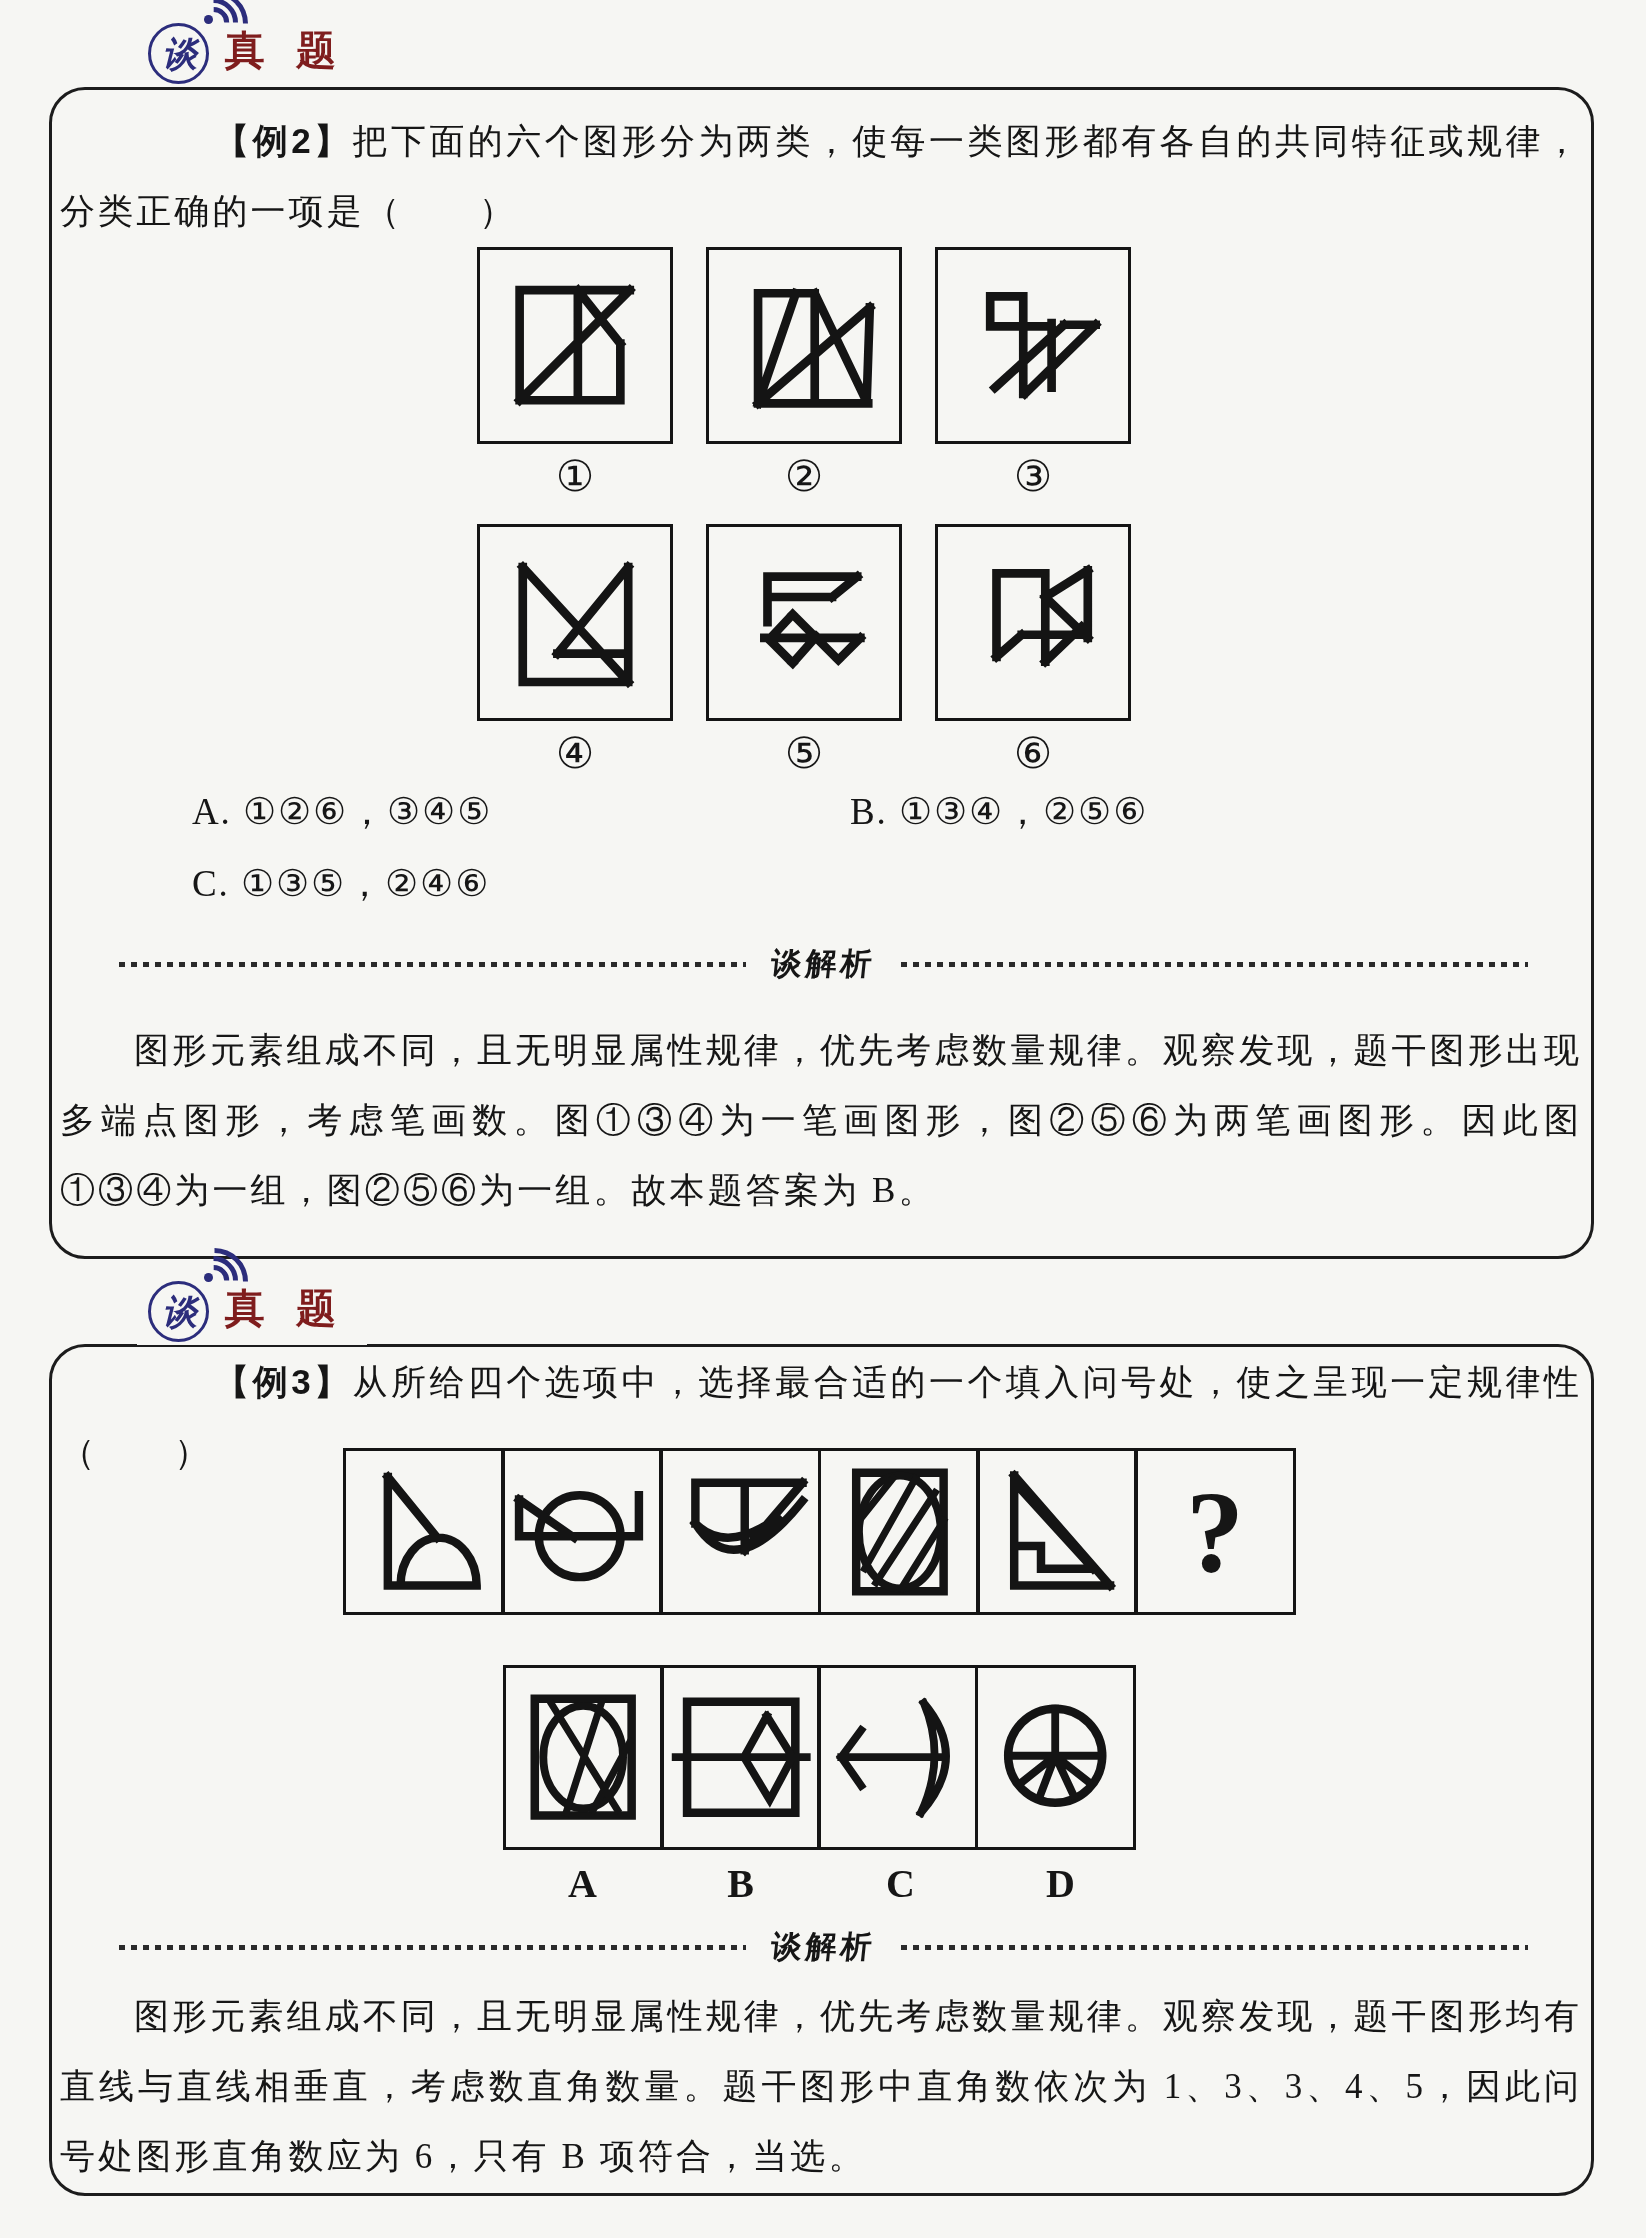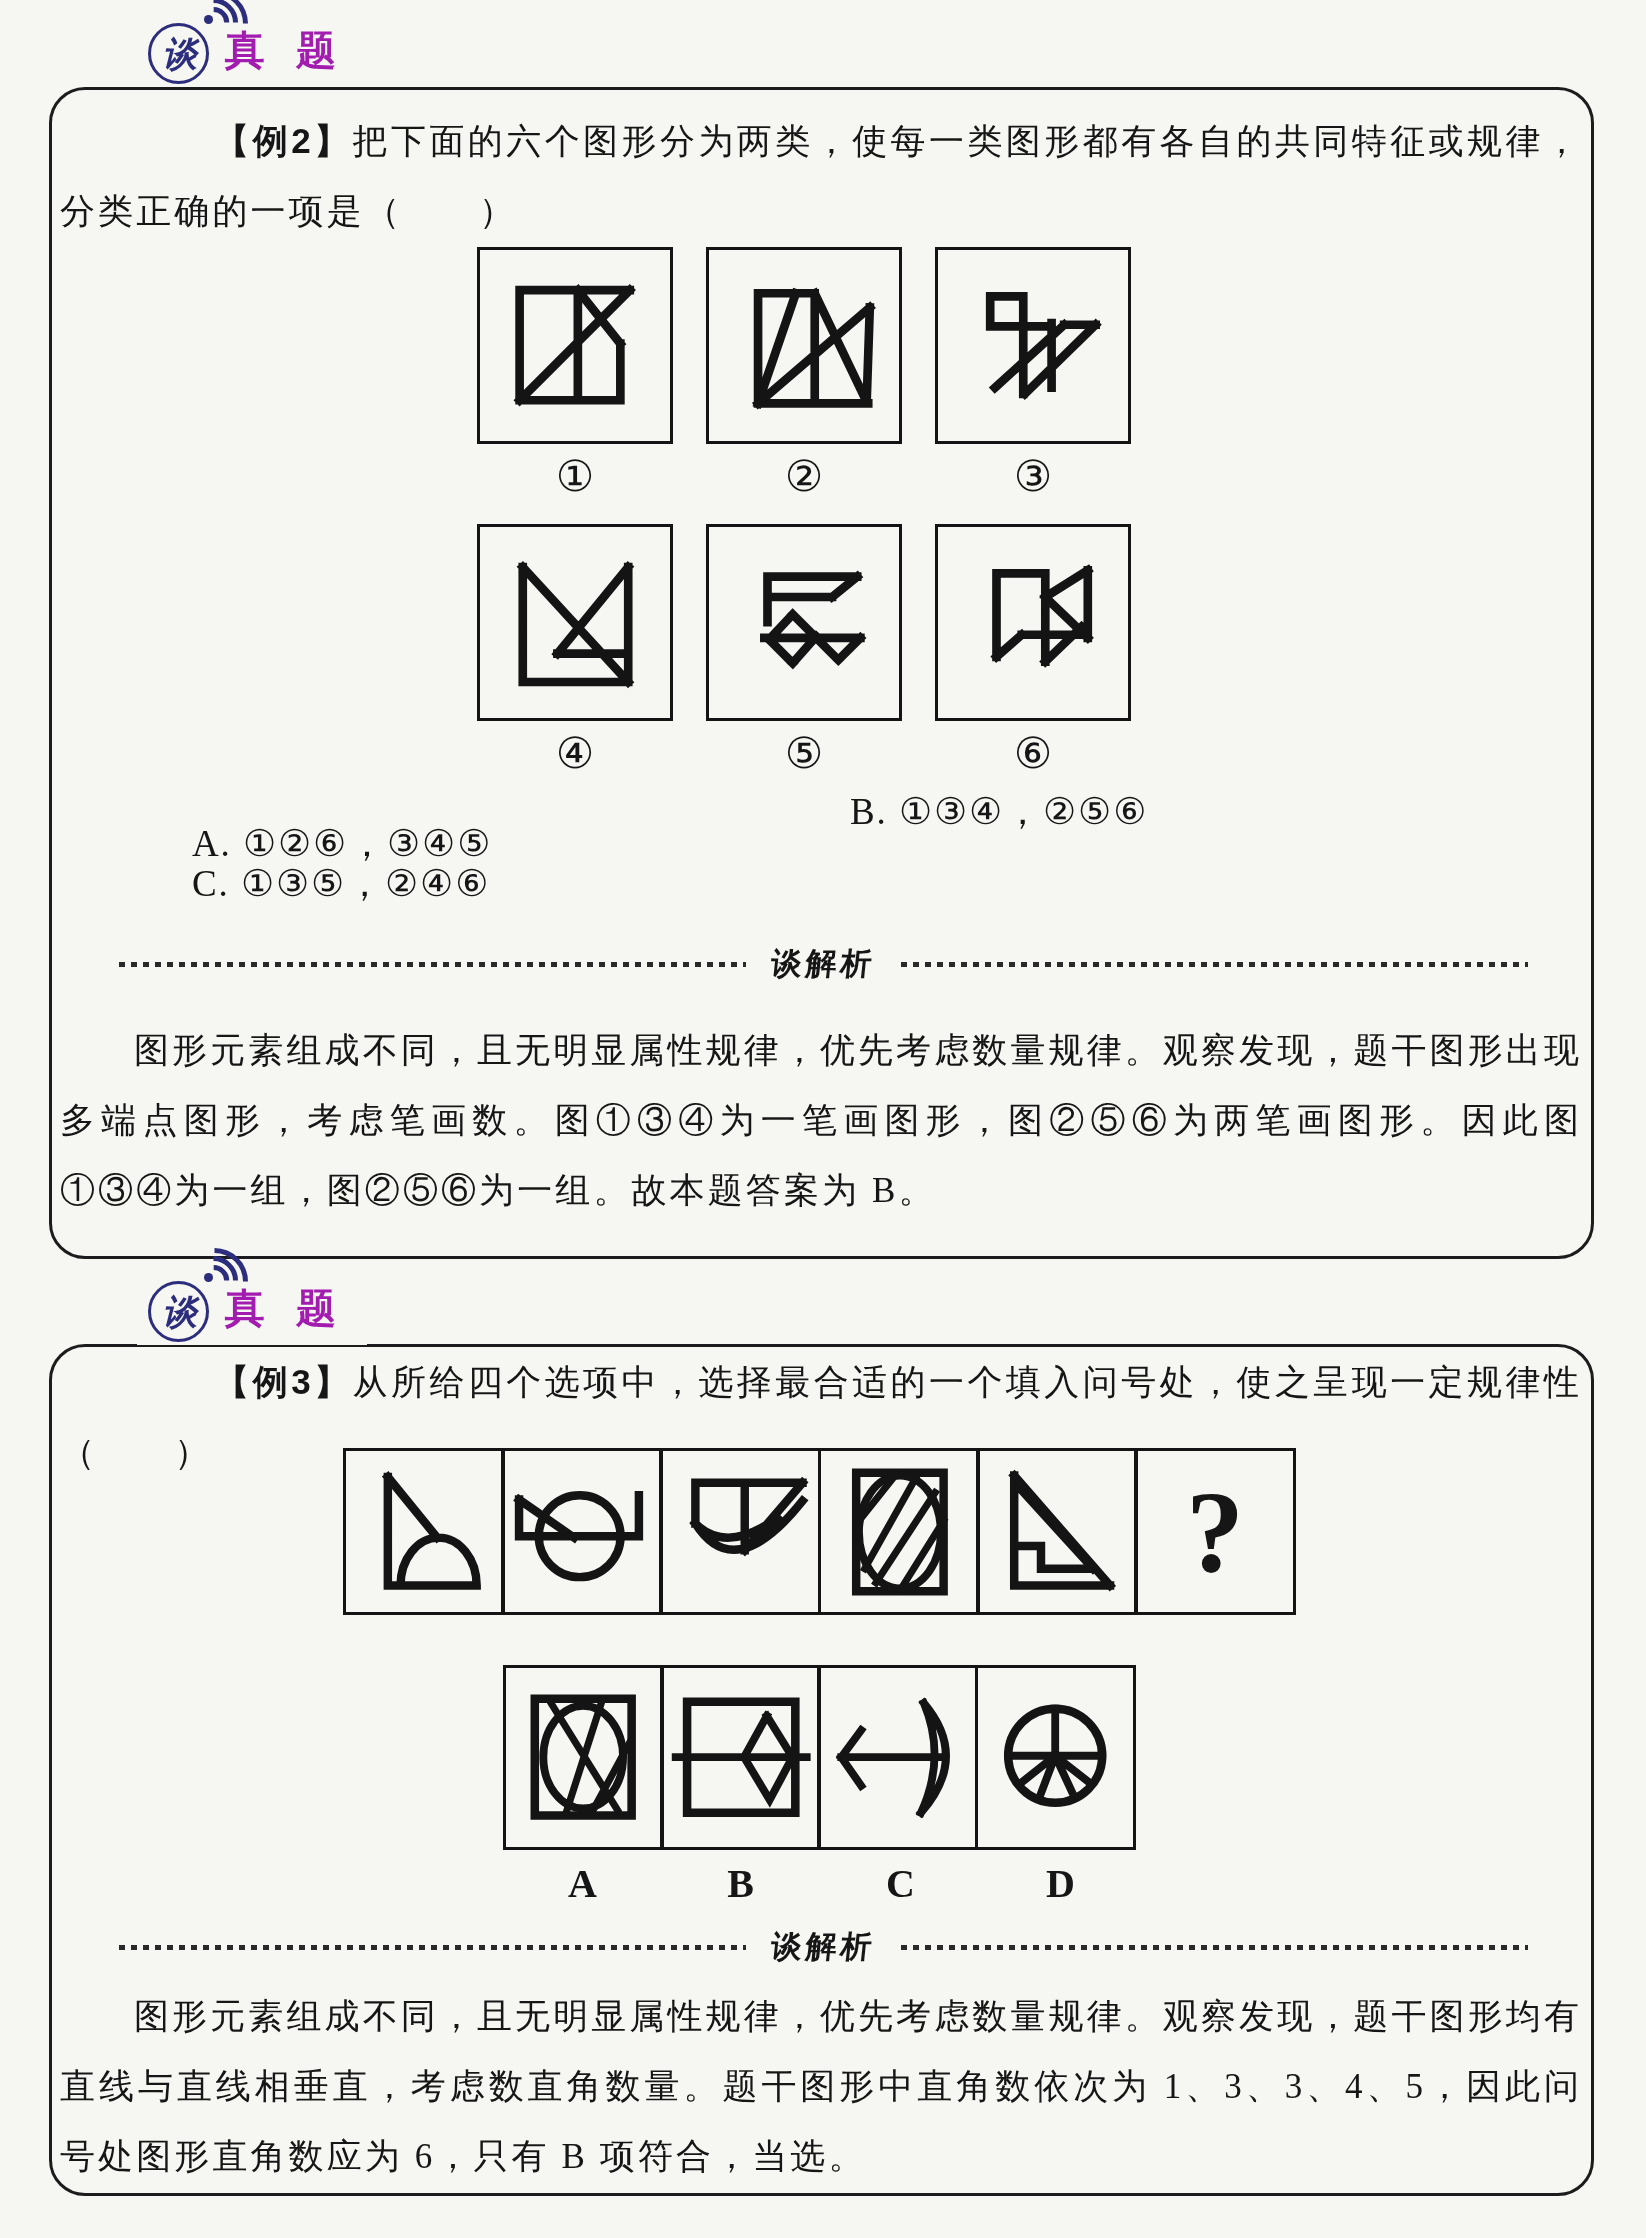--- a/index.html
+++ b/index.html
@@ -30,21 +30,21 @@
   .logo-ring{position:absolute;left:2.5px;top:5px;width:55px;height:55px;border:3.8px solid #2c2d7c;border-radius:50%;background:#f6f6f3;}
   .logo-char{position:absolute;left:2.5px;top:5px;width:63px;height:63px;display:flex;align-items:center;justify-content:center;
     font-family:"Liberation Sans","DejaVu Sans",sans-serif;font-size:35px;font-weight:900;color:#2c2d7c;font-style:italic;}
   .wifi{position:absolute;border:5.7px solid transparent;border-top-color:#2c2d7c;border-radius:50%;transform:rotate(45deg);}
   .wifi.w1{width:21.4px;height:21.4px;left:52px;top:-10.7px;}
   .wifi.w2{width:39px;height:39px;left:43px;top:-19.5px;}
   .wifi.w3{width:57px;height:57px;left:35px;top:-28px;}
   .wifi-dot{position:absolute;width:8.8px;height:8.8px;background:#2c2d7c;border-radius:50%;left:58px;top:-2.5px;}
   .logo-label{
     font-family:"Liberation Sans","DejaVu Sans",sans-serif;
-    font-size:40px;font-weight:900;color:#a21caf;letter-spacing:10px;margin-left:14px;white-space:nowrap;
+    font-size:40px;font-weight:900;color:#7f1d1d;letter-spacing:10px;margin-left:14px;white-space:nowrap;
   }
   
   .qtext{
     position:absolute;left:60px;width:1522px;
     font-size:35px;line-height:70px;letter-spacing:3.1px;
     text-align:justify;
   }
   .qtext .qlabel{font-family:"Liberation Sans","DejaVu Sans",sans-serif;font-weight:700;}
   .indent{display:inline-block;width:154px;}
   .analysis{
@@ -159,21 +159,21 @@
   </div>
   <div class="figbox" style="left:935px;top:524px;">
     <svg viewBox="0 0 100 100">
       <path d="M27 19 H58 M27 19 V72 M58 19 V75 M27 72 L43 58 M43 58 H85 M85 17 L58 34 M85 17 V60 M58 34 L85 60 M58 75 L81 53" fill="none" stroke="#141414" stroke-width="5.5" stroke-linecap="square"></path>
     </svg>
   </div>
   <div class="fignum" style="left:477px;top:729px;">④</div>
   <div class="fignum" style="left:706px;top:729px;">⑤</div>
   <div class="fignum" style="left:935px;top:729px;">⑥</div>
 
-  <div class="optline" style="left:192px;top:787px;margin-top:32px;">A. ①②⑥，③④⑤</div>
+  <div class="optline" style="left:192px;top:787px;">A. ①②⑥，③④⑤</div>
   <div class="optline" style="left:192px;top:859px;">C. ①③⑤，②④⑥</div>
   <div class="optline" style="left:850px;top:787px;">B. ①③④，②⑤⑥</div>
 
   <div class="divider" style="top:945px;">
     <div class="dots"></div>
     <div class="dtitle">谈解析</div>
     <div class="dots"></div>
   </div>
 
   <div class="analysis" style="top:1016px;">图形元素组成不同，且无明显属性规律，优先考虑数量规律。观察发现，题干图形出现多端点图形，考虑笔画数。图①③④为一笔画图形，图②⑤⑥为两笔画图形。因此图①③④为一组，图②⑤⑥为一组。故本题答案为 B。</div>

